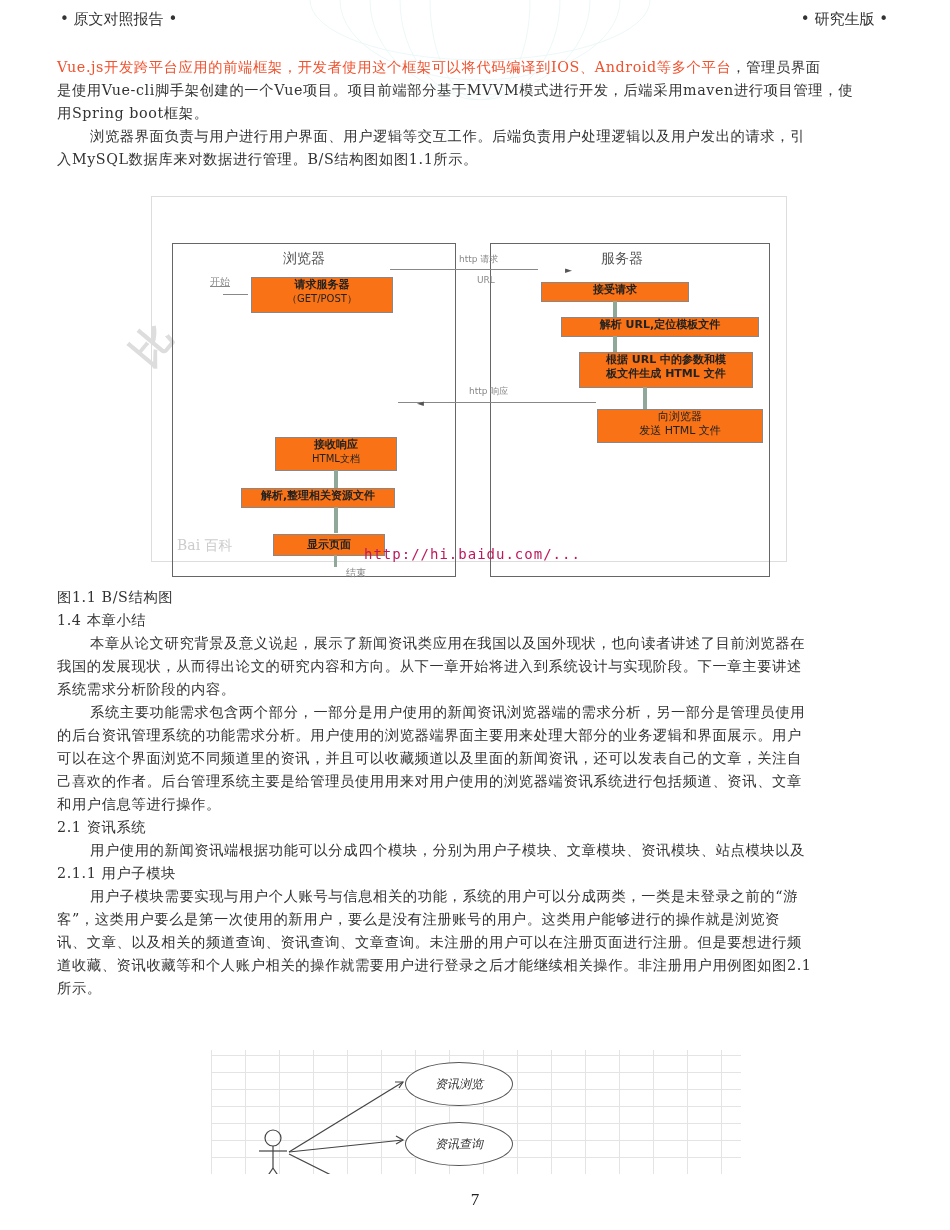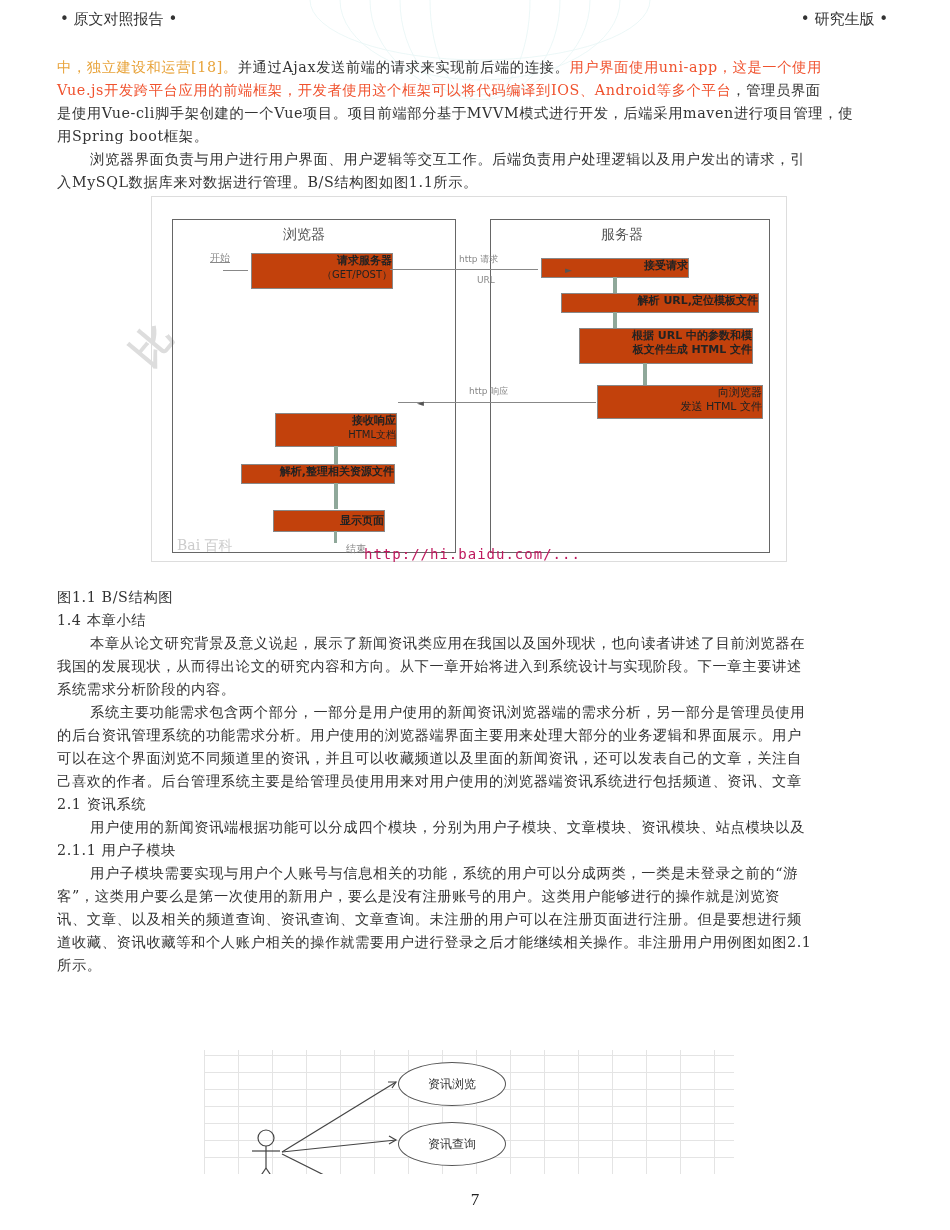--- a/index.html
+++ b/index.html
@@ -9,35 +9,35 @@
   .hdr { position: absolute; top: 10px; font-size: 15px; color: #333; font-family: "DejaVu Sans", sans-serif; }
   .hdr.left { left: 60px; }
   .hdr.right { right: 62px; }
   .text { position: absolute; left: 57px; width: 826px; font-size: 14.3px; line-height: 23px; letter-spacing: 0.6px; }
   .line { white-space: nowrap; height: 23px; }
   .indent { padding-left: 33px; }
   .c-orange { color: #e8a33a; }
   .c-red { color: #f0522e; }
   .figure { position: absolute; border: 1px solid #ddd; background: #fff; }
   .fig1 { left: 151px; top: 196px; width: 634px; height: 364px; }
-  .panel { position: absolute; border: 1.5px solid #666; }
-  .box { position: absolute; border: 1px solid #888; background: #c2410c; font-size: 11px; text-align: right;
+  .panel { position: absolute; border: 1.5px solid #666; margin-top: 24px; }
+  .box { position: absolute; border: 1px solid #888; background: #f97316; font-size: 11px; text-align: center;
          font-family: "DejaVu Sans", sans-serif; color: #222; font-weight: bold; line-height: 14px; }
   .box .sub { font-weight: normal; font-size: 10px; }
   .panel-title { position: absolute; font-size: 14px; color: #555; font-family: "DejaVu Serif", serif; }
   .lbl { position: absolute; font-size: 9px; color: #888; font-family: "DejaVu Sans", sans-serif; padding-left: 23px; }
   .vconn { position: absolute; width: 4px; background: #8fa89a; }
   .hline { position: absolute; height: 1px; background: #888; }
   .url-wm { position: absolute; left: 212px; top: 349px; font-size: 14px; color: #be185d; letter-spacing: 1px; font-family: "DejaVu Sans Mono", monospace; }
   .logo-wm { position: absolute; left: 25px; top: 340px; font-size: 14px; color: #ccc; }
   .wm-diag { position: absolute; color: #ddd; font-size: 40px; font-weight: bold; font-family: "DejaVu Sans", sans-serif; }
-  .fig2 { left: 204px; top: 1050px; width: 530px; height: 124px; overflow: hidden; border: none;
+  .fig2 { left: 211px; top: 1050px; width: 530px; height: 124px; overflow: hidden; border: none;
           background-color: #fff;
           background-image: linear-gradient(#e4e4e4 1px, transparent 1px), linear-gradient(90deg, #e4e4e4 1px, transparent 1px);
-          background-size: 34px 17px; background-position: 0 5px; }
+          background-size: 34px 17px; background-position: 0 5px; font-style: italic; }
   .ellipse { position: absolute; border: 1.3px solid #555; border-radius: 50%; background: #fff; font-size: 12px;
              display: flex; align-items: center; justify-content: center; color: #333; font-family: "DejaVu Sans", sans-serif; }
   .pageno { position: absolute; left: 0; width: 950px; top: 1190px; text-align: center; font-size: 17px; color: #222; font-family: "Liberation Serif", serif; }
 </style>
 </head>
 <body>
 
 <svg class="guilloche" viewBox="0 0 360 160">
   <g fill="none" stroke="#9fd8d8" stroke-width="0.8">
     <ellipse cx="180" cy="60" rx="170" ry="60"></ellipse>
@@ -45,23 +45,20 @@
     <ellipse cx="180" cy="60" rx="110" ry="95"></ellipse>
       <ellipse cx="180" cy="60" rx="80" ry="100"></ellipse>
     <ellipse cx="180" cy="60" rx="50" ry="100"></ellipse>
   </g>
 </svg>
 
 <div class="hdr left">• 原文对照报告 •</div>
 <div class="hdr right">• 研究生版 •</div>
 
 <div class="text" style="top:56px;">
-  <div class="line">
-    <span class="c-orange">中，独立建设和运营[18]。</span><span>并通过Ajax发送前端的请求来实现前后端的连接。</span><span class="c-red">用户界面使用uni-app，这是一个使用</span>
-  </div>
   <div class="line">
     <span class="c-red">Vue.js开发跨平台应用的前端框架，开发者使用这个框架可以将代码编译到IOS、Android等多个平台</span><span>，管理员界面</span>
   </div>
   <div class="line">是使用Vue-cli脚手架创建的一个Vue项目。项目前端部分基于MVVM模式进行开发，后端采用maven进行项目管理，使</div>
   <div class="line">用Spring boot框架。</div>
   <div class="line indent">浏览器界面负责与用户进行用户界面、用户逻辑等交互工作。后端负责用户处理逻辑以及用户发出的请求，引</div>
   <div class="line">入MySQL数据库来对数据进行管理。B/S结构图如图1.1所示。</div>
 </div>
 
 <div class="figure fig1">
@@ -119,20 +116,21 @@
 <div class="text" style="top:586px;">
   <div class="line">图1.1 B/S结构图</div>
   <div class="line">1.4 本章小结</div>
   <div class="line indent">本章从论文研究背景及意义说起，展示了新闻资讯类应用在我国以及国外现状，也向读者讲述了目前浏览器在</div>
   <div class="line">我国的发展现状，从而得出论文的研究内容和方向。从下一章开始将进入到系统设计与实现阶段。下一章主要讲述</div>
   <div class="line">系统需求分析阶段的内容。</div>
   <div class="line indent">系统主要功能需求包含两个部分，一部分是用户使用的新闻资讯浏览器端的需求分析，另一部分是管理员使用</div>
   <div class="line">的后台资讯管理系统的功能需求分析。用户使用的浏览器端界面主要用来处理大部分的业务逻辑和界面展示。用户</div>
   <div class="line">可以在这个界面浏览不同频道里的资讯，并且可以收藏频道以及里面的新闻资讯，还可以发表自己的文章，关注自</div>
   <div class="line">己喜欢的作者。后台管理系统主要是给管理员使用用来对用户使用的浏览器端资讯系统进行包括频道、资讯、文章</div>
+  <div class="line">和用户信息等进行操作。</div>
   <div class="line">2.1 资讯系统</div>
   <div class="line indent">用户使用的新闻资讯端根据功能可以分成四个模块，分别为用户子模块、文章模块、资讯模块、站点模块以及</div>
   <div class="line">2.1.1 用户子模块</div>
   <div class="line indent">用户子模块需要实现与用户个人账号与信息相关的功能，系统的用户可以分成两类，一类是未登录之前的“游</div>
   <div class="line">客”，这类用户要么是第一次使用的新用户，要么是没有注册账号的用户。这类用户能够进行的操作就是浏览资</div>
   <div class="line">讯、文章、以及相关的频道查询、资讯查询、文章查询。未注册的用户可以在注册页面进行注册。但是要想进行频</div>
   <div class="line">道收藏、资讯收藏等和个人账户相关的操作就需要用户进行登录之后才能继续相关操作。非注册用户用例图如图2.1</div>
   <div class="line">所示。</div>
 </div>
 

